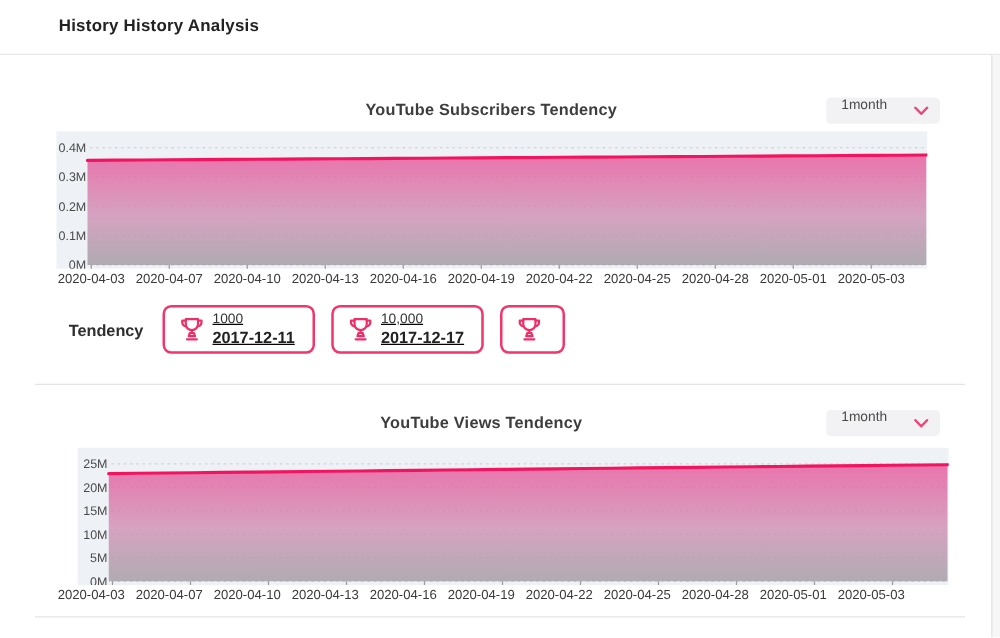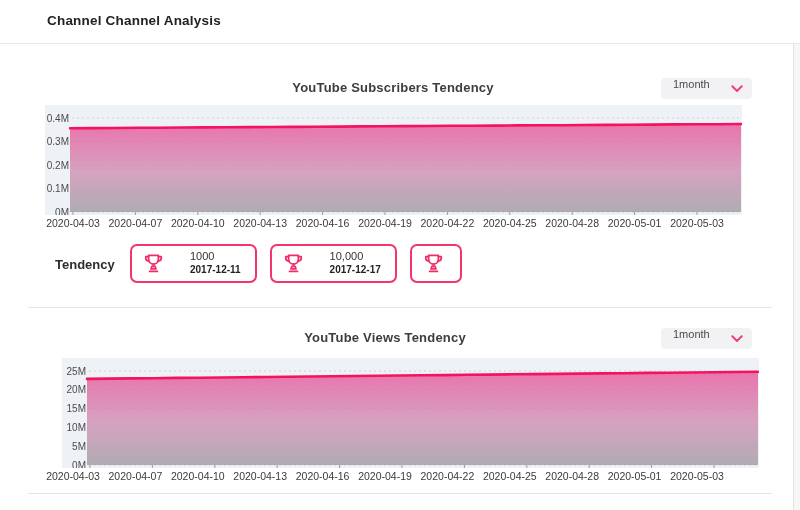--- a/index.html
+++ b/index.html
@@ -30,35 +30,35 @@
   .c1{top:105px;} .c2{top:358px;padding-left:17px;}
   .xlabels{left:0;width:800px;height:14px;}
   .xl1{top:217px;} .xl2{top:470px;}
   .xlabels span{
     position:absolute;transform:translateX(-50%);white-space:nowrap;
     font-size:10.5px;color:#3a3a3a;
   }
   .milestone-label{left:55px;top:257px;font-size:13px;font-weight:700;color:#2e2e2e;}
   .milestone-badges{left:130px;top:244px;display:flex;gap:13px;}
   .badge{
-    display:flex;align-items:center;gap:24px;background:#fff;
-    border:2px solid #f2356b;border-radius:7px;padding:4px 14px 4px 9px;height:27px;
+    display:flex;align-items:center;gap:4px;background:#fff;
+    border:2px solid #f2356b;border-radius:7px;padding:4px 14px 4px 9px;height:27px;text-decoration:underline;
   }
   .badge .txt{display:flex;flex-direction:column;justify-content:center;line-height:1.25;}
   .badge .val{font-size:11px;color:#333;}
-  .badge .date{font-size:10px;font-weight:700;color:#222;}
+  .badge .date{font-size:13px;font-weight:700;color:#222;}
   .d2{top:307px;} .d3{top:493px;}
   .scrollbar-track{
     right:0;top:44px;bottom:0;width:6px;background:#f7f7f7;border-left:1px solid #e3e3e3;
   }
 </style>
 </head>
 <body>
 
-<div class="abs page-header-title">Channel Channel Analysis</div>
+<div class="abs page-header-title">History History Analysis</div>
 <div class="abs divider full"></div>
 
 <div class="abs chart-title t1">YouTube Subscribers Tendency</div>
 <div class="abs range-select" style="top:78px">
   <span class="lbl">1month</span>
   <svg width="12" height="8" viewBox="0 0 12 8">
     <path d="M1.3 1.2 L6 6 L10.7 1.2" fill="none" stroke="#ef4276" stroke-width="2" stroke-linecap="round" stroke-linejoin="round"></path>
   </svg>
 </div>
 <div class="abs chart-box c1"><svg width="697" height="110" viewBox="0 0 697 110">

